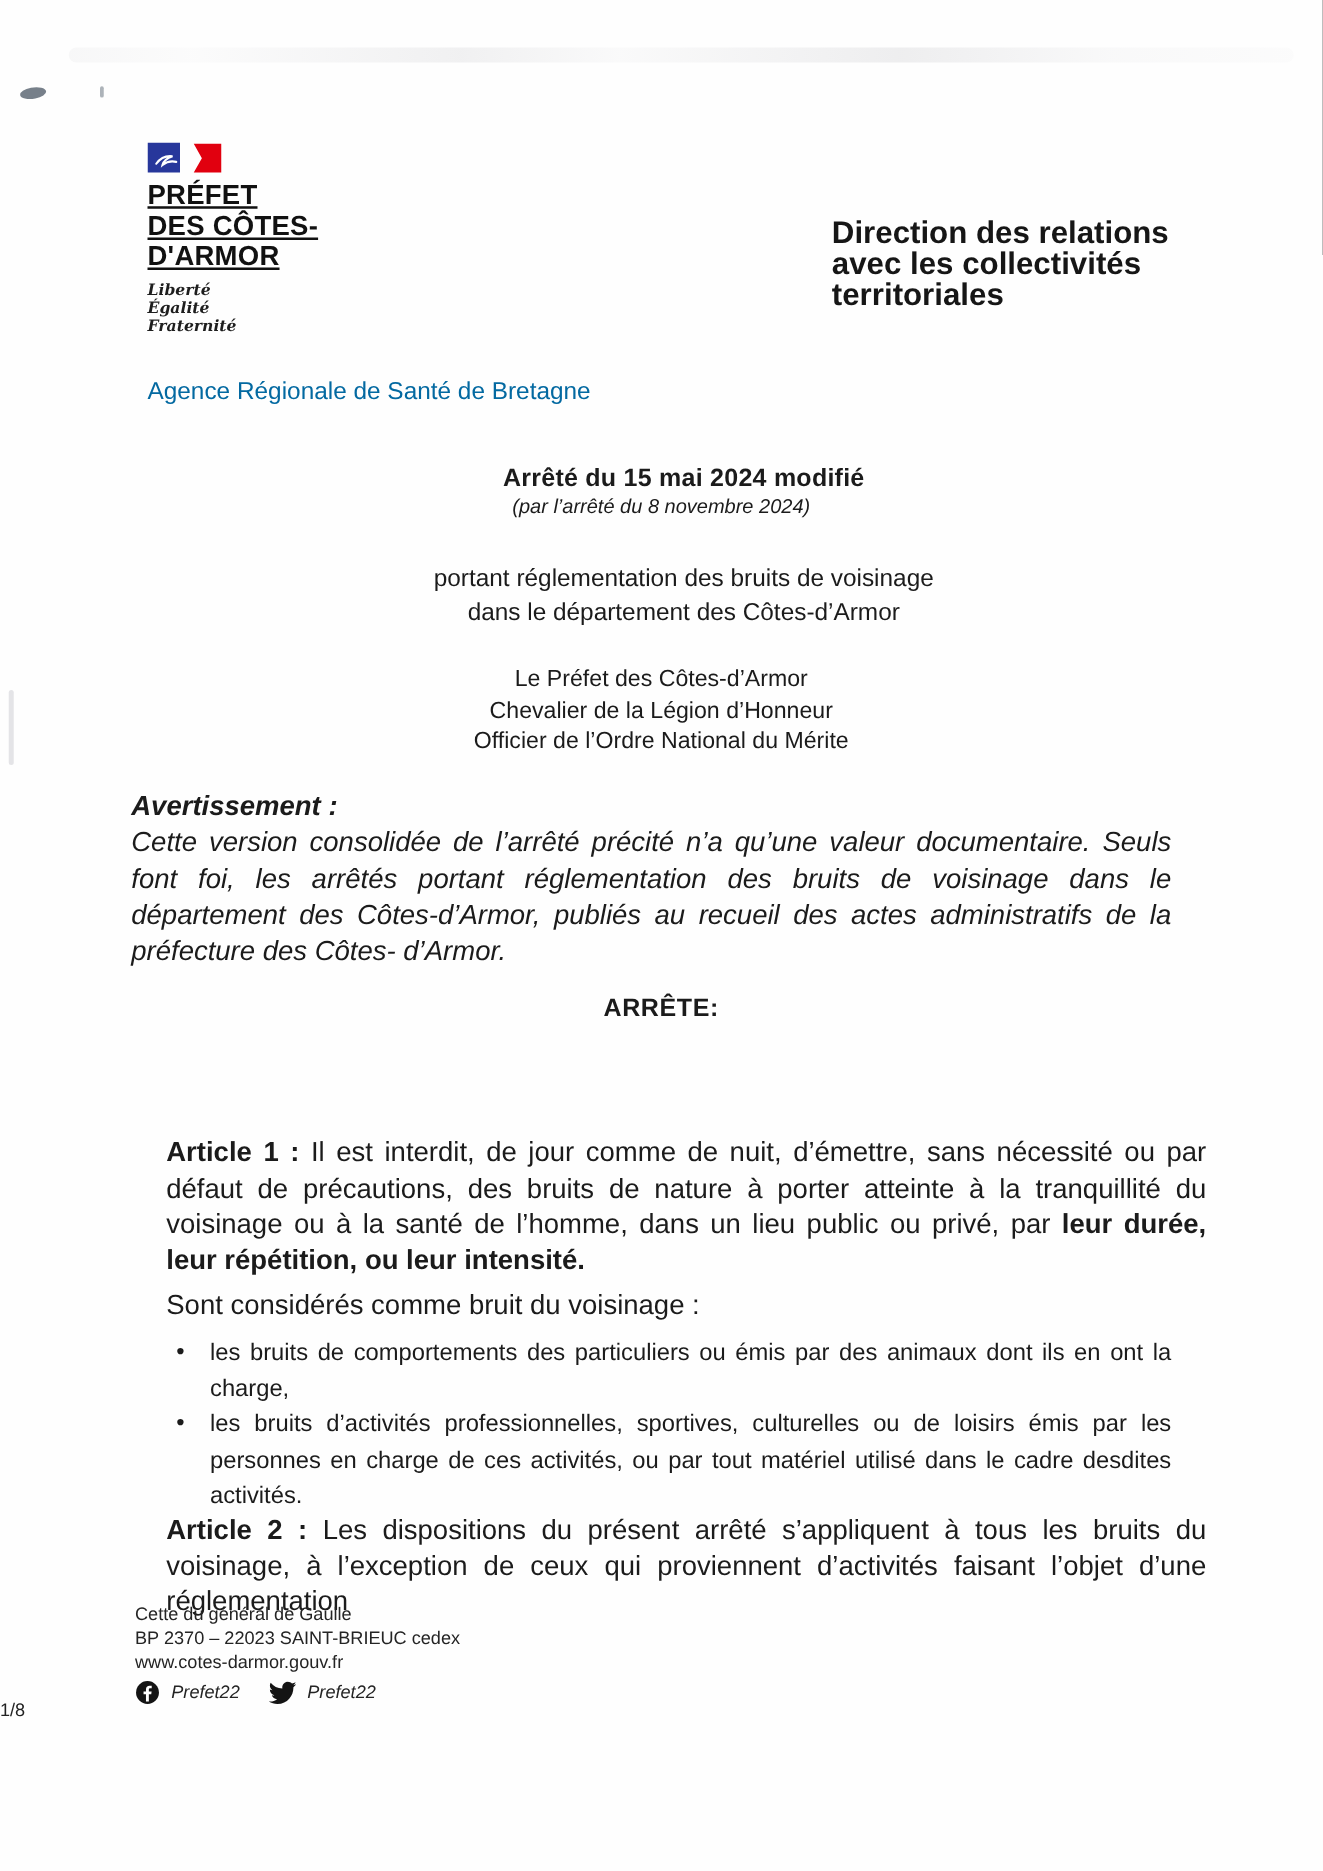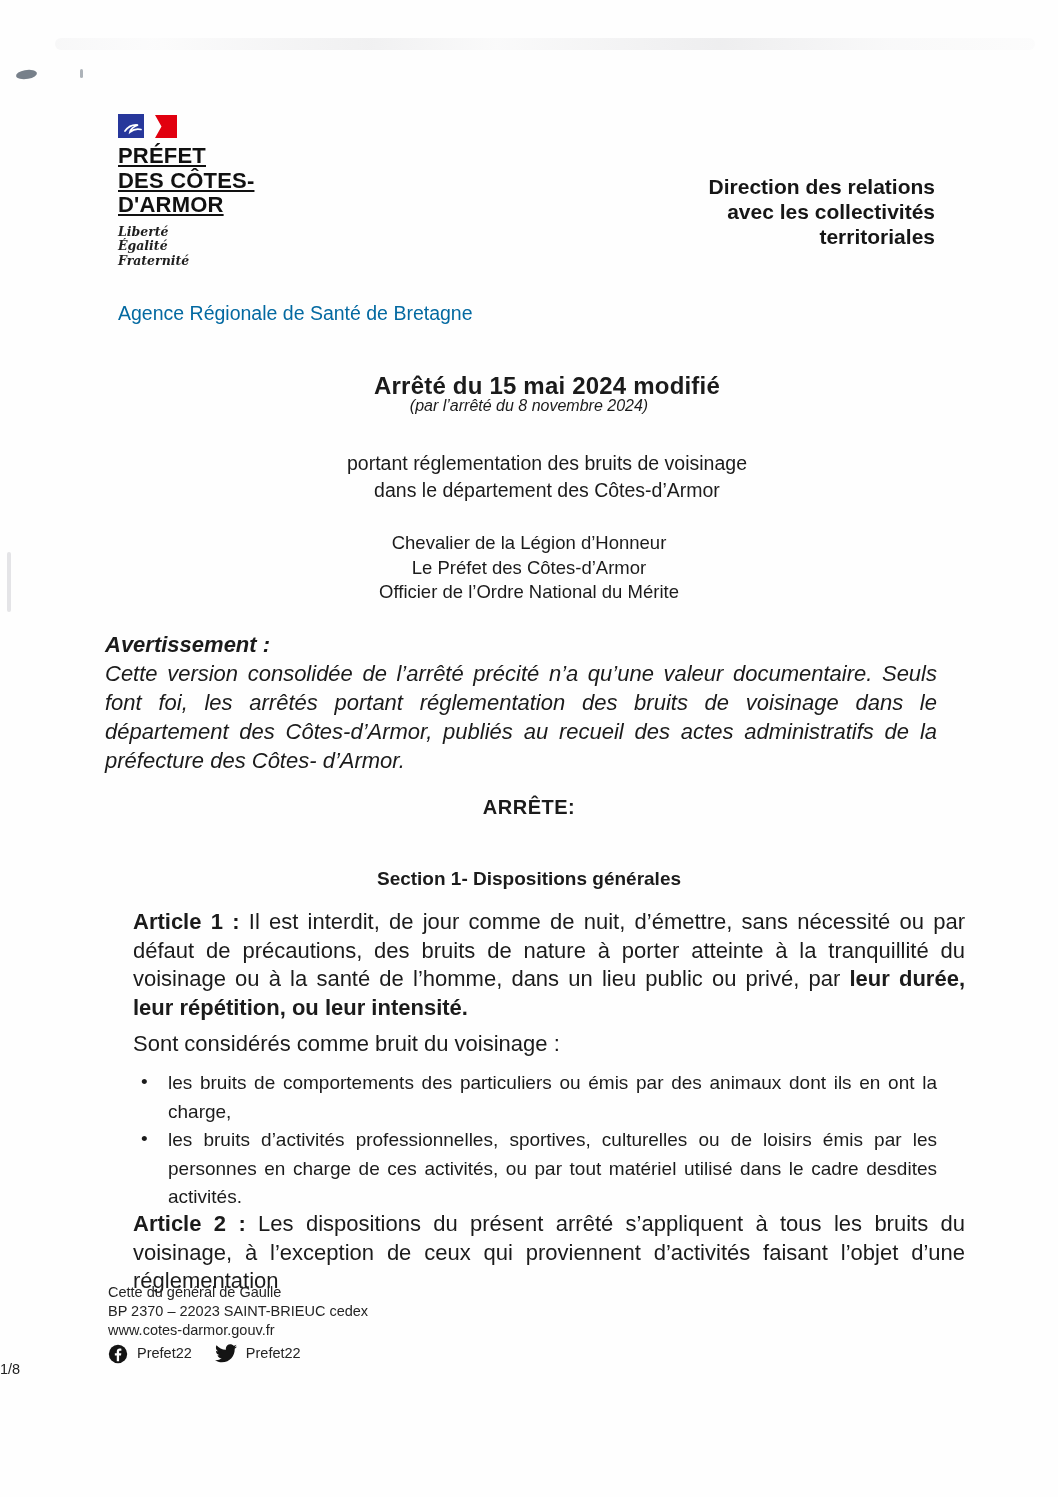--- a/index.html
+++ b/index.html
@@ -28,28 +28,28 @@
     background:#e4e4e7; border-radius:2px; }
 
   
   .logo { position:absolute; left:118px; top:114px; }
   .flag { display:block; }
   .prefname { margin-top:5px; font-weight:bold; font-size:22px; line-height:24.5px;
     letter-spacing:.2px; color:#111;text-decoration:underline; }
   .motto { margin-top:7px; font-family:"DejaVu Serif", serif; font-style:italic;
     font-weight:bold; font-size:12.5px; line-height:14.5px; color:#1e1e1e; }
 
-  .direction { position:absolute; right:123px; top:174px; text-align:right;
-    font-weight:bold; font-size:21px; line-height:25px; color:#161616; }
+  .direction { position:absolute; right:123px; top:174px; 
+    font-weight:bold; font-size:25px; line-height:25px; color:#161616; }
 
   .agency { position:absolute; left:118px; top:302px; font-size:19.5px; color:#0369a1; }
 
   
   .center { position:absolute; left:0; width:100%; text-align:center; }
-  .title-main { top:372px; font-size:24px; font-weight:bold; letter-spacing:.2px;padding-left:36px; }
+  .title-main { top:372px; font-size:20px; font-weight:bold; letter-spacing:.2px;padding-left:36px; }
   .title-sub  { top:397px; font-size:16px; font-style:italic; }
   .object     { top:450px; font-size:19.5px; line-height:27px;padding-left:36px; }
   .prefect    { top:531px; font-size:18.5px; line-height:24.5px; }
 
   
   .notice { position:absolute; left:105px; top:630px; width:832px;
     font-style:italic; font-size:22px; line-height:29px; }
   .notice .lbl { font-weight:bold; }
   .notice .txt { text-align:justify; }
 
@@ -65,21 +65,21 @@
   .bullets { position:absolute; left:105px; top:1069px; width:832px;
     font-size:19px; line-height:28.5px; list-style:none; }
   .bullets li { position:relative; padding-left:63px; text-align:justify; }
   .bullets li .marker { position:absolute; left:36px; top:-1px; }
   .p-article2 { top:1210px; text-align-last:justify; }
   .bold-run { font-weight:bold; }
 
   
   .footer { position:absolute; left:108px; top:1283px; font-size:14.5px;
     line-height:19px; color:#242424; }
-  .social { display:flex; align-items:flex-start; margin-top:4px; gap:9px; }
+  .social { display:flex; align-items:flex-end; margin-top:4px; gap:9px;font-style:italic; }
   .social .handle { font-size:14.5px; }
   .social .tw { margin-left:14px; }
   .icon { display:inline-flex; align-items:center; }
 
   .page-num { position:absolute; left:0; top:1361px; width:1012px;
     text-align:left; font-size:14.5px; color:#222; }
 </style>
 </head>
 <body>
 
@@ -118,32 +118,31 @@
 
   <div class="center title-main">Arrêté du 15 mai 2024 modifié</div>
   <div class="center title-sub">(par l’arrêté du 8 novembre 2024)</div>
 
   <div class="center object">
     <div>portant réglementation des bruits de voisinage</div>
     <div>dans le département des Côtes-d’Armor</div>
   </div>
 
   <div class="center prefect">
+    <div>Le Préfet des Côtes-d’Armor</div>
     <div>Chevalier de la Légion d’Honneur</div>
-    <div>Le Préfet des Côtes-d’Armor</div>
     <div>Officier de l’Ordre National du Mérite</div>
   </div>
 
   <div class="notice">
     <div class="lbl">Avertissement :</div>
     <div class="txt">Cette version consolidée de l’arrêté précité n’a qu’une valeur documentaire. Seuls font foi, les arrêtés portant réglementation des bruits de voisinage dans le département des Côtes-d’Armor, publiés au recueil des actes administratifs de la préfecture des Côtes- d’Armor.</div>
   </div>
 
   <div class="center decree-heading">ARRÊTE:</div>
-  <div class="center section-heading">Section 1- Dispositions générales</div>
 
   <p class="para p-article1">
     <span class="lbl">Article 1 :</span>
     <span>Il est interdit, de jour comme de nuit, d’émettre, sans nécessité ou par défaut de précautions, des bruits de nature à porter atteinte à la tranquillité du voisinage ou à la santé de l’homme, dans un lieu public ou privé, par</span>
     <span class="bold-run">leur durée, leur répétition, ou leur intensité.</span>
   </p>
 
   <p class="para p-intro">Sont considérés comme bruit du voisinage :</p>
 
   <ul class="bullets">

